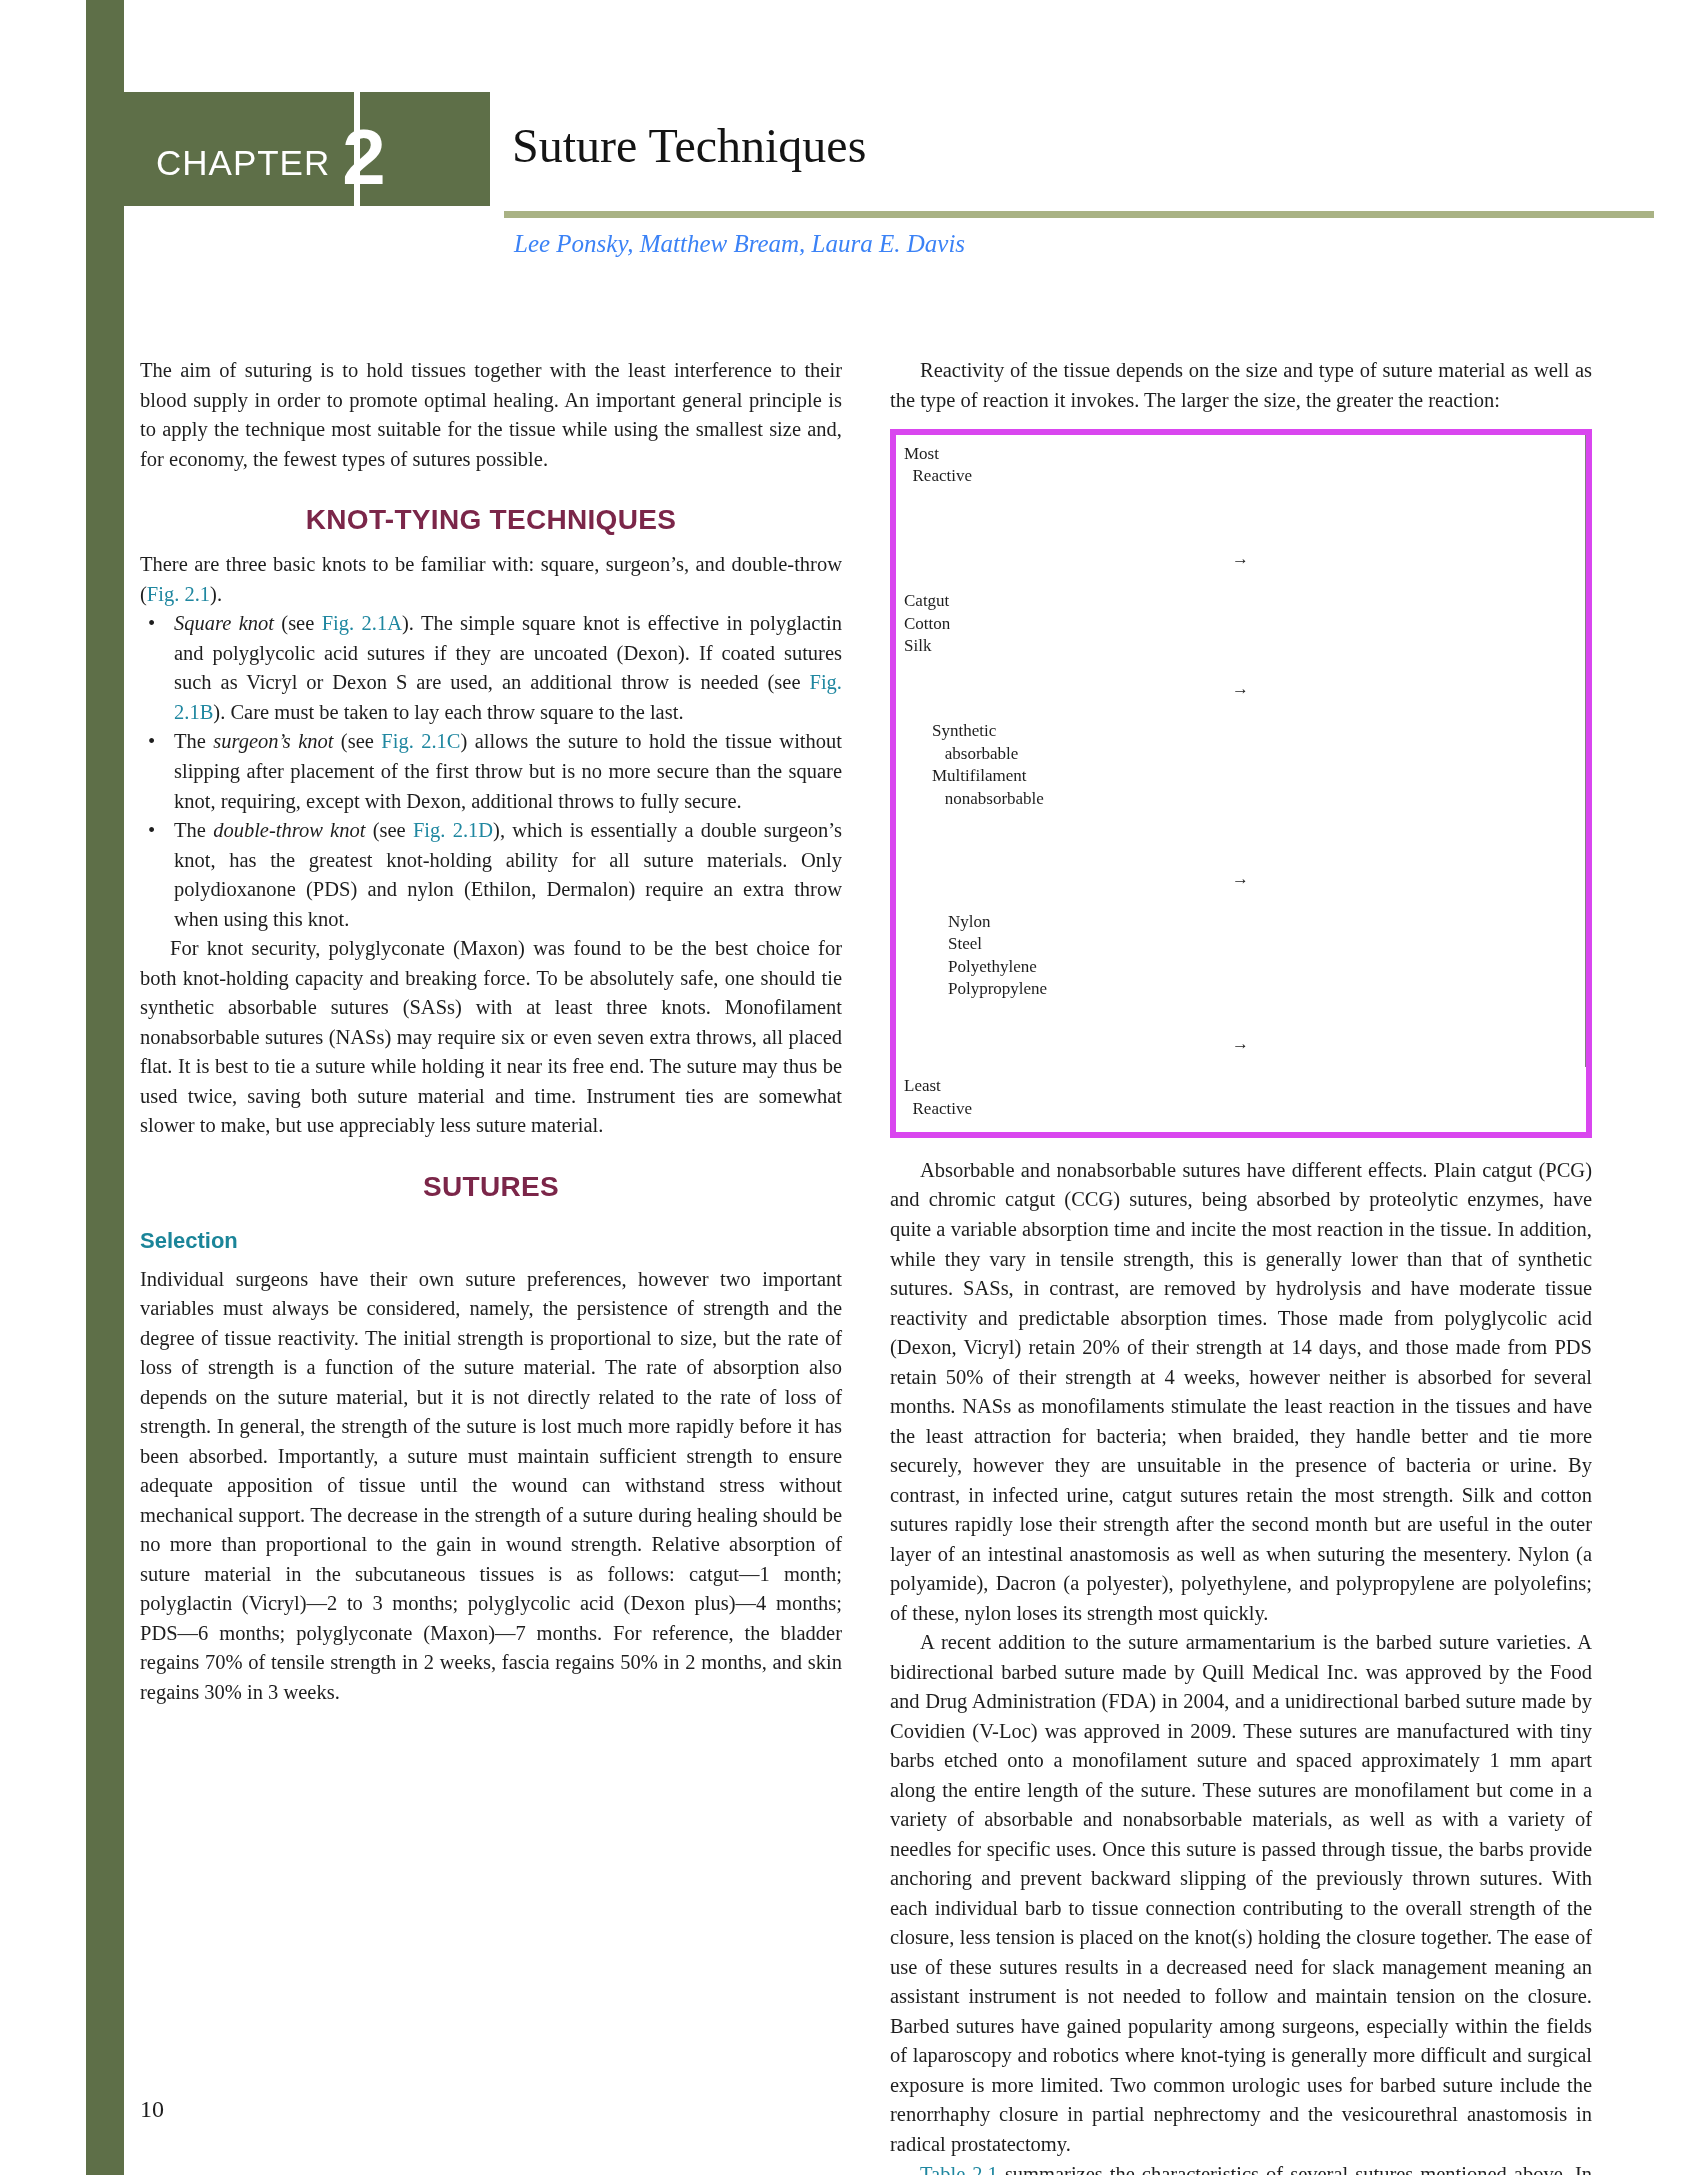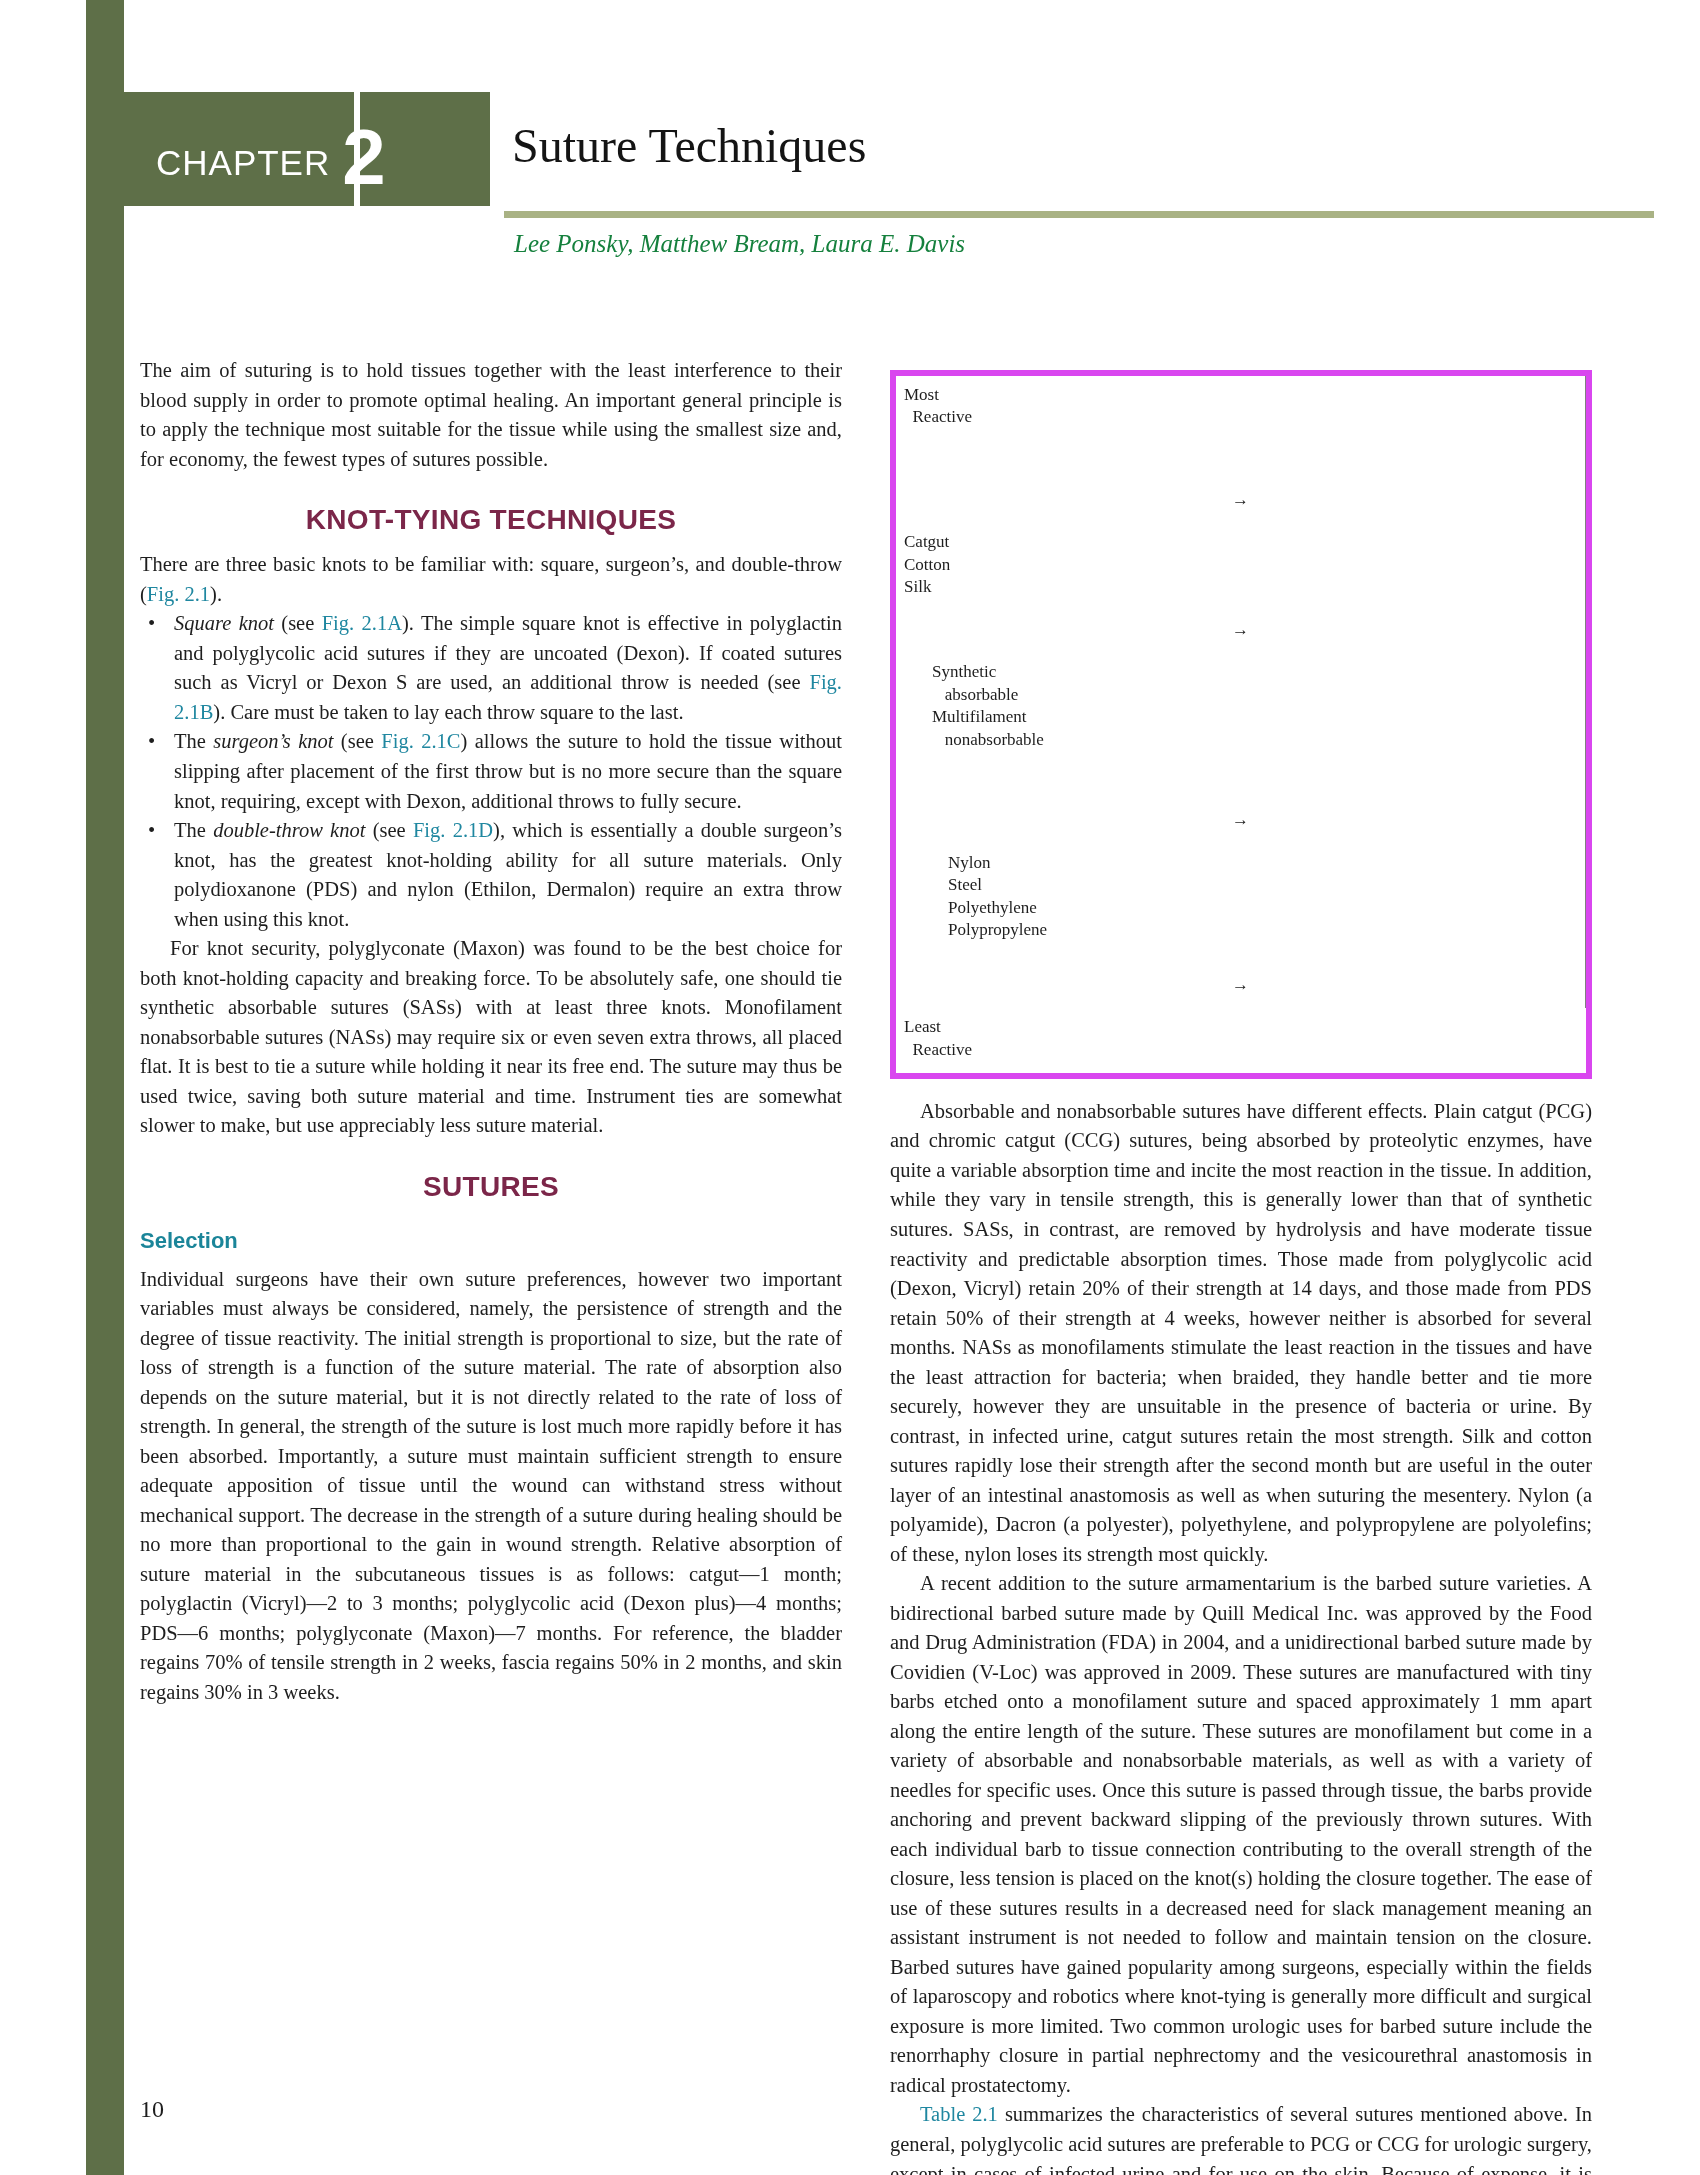--- a/index.html
+++ b/index.html
@@ -39,21 +39,21 @@
     font-size: 48px; color: #141414;
     font-family: "Liberation Serif", serif;
   }
   .title-rule {
     position: absolute; left: 504px; top: 211px;
     width: 1150px; height: 7px;
     background: #a9b284;
   }
   .authors {
     position: absolute; left: 514px; top: 230px;
-    font-style: italic; font-size: 25px; color: #15803d;
+    font-style: italic; font-size: 25px; color: #3b82f6;
   }
 
   
   .columns {
     position: absolute; left: 140px; top: 356px;
     width: 1452px;
     display: flex; gap: 48px;
   }
   .col { width: 702px; font-size: 20.5px; line-height: 1.44; text-align: justify; }
   .col p { margin: 0; }
@@ -134,20 +134,21 @@
 
     <p class="indent">For knot security, polyglyconate (Maxon) was found to be the best choice for both knot-holding capacity and breaking force. To be absolutely safe, one should tie synthetic absorbable sutures (SASs) with at least three knots. Monofilament nonabsorbable sutures (NASs) may require six or even seven extra throws, all placed flat. It is best to tie a suture while holding it near its free end. The suture may thus be used twice, saving both suture material and time. Instrument ties are somewhat slower to make, but use appreciably less suture material.</p>
 
     <h2 class="section-heading">SUTURES</h2>
     <h3 class="sub-heading">Selection</h3>
 
     <p>Individual surgeons have their own suture preferences, however two important variables must always be considered, namely, the persistence of strength and the degree of tissue reactivity. The initial strength is proportional to size, but the rate of loss of strength is a function of the suture material. The rate of absorption also depends on the suture material, but it is not directly related to the rate of loss of strength. In general, the strength of the suture is lost much more rapidly before it has been absorbed. Importantly, a suture must maintain sufficient strength to ensure adequate apposition of tissue until the wound can withstand stress without mechanical support. The decrease in the strength of a suture during healing should be no more than proportional to the gain in wound strength. Relative absorption of suture material in the subcutaneous tissues is as follows: catgut—1 month; polyglactin (Vicryl)—2 to 3 months; polyglycolic acid (Dexon plus)—4 months; PDS—6 months; polyglyconate (Maxon)—7 months. For reference, the bladder regains 70% of tensile strength in 2 weeks, fascia regains 50% in 2 months, and skin regains 30% in 3 weeks.</p>
   </section>
 
   <section class="col">
+    <p class="indent">Reactivity of the tissue depends on the size and type of suture material as well as the type of reaction it invokes. The larger the size, the greater the reaction:</p>
 
     <div class="react-table">
       <div class="rt-cell w-most">Most
   Reactive</div>
       <div class="rt-arrow">→</div>
       <div class="rt-cell w-catgut">Catgut
 Cotton
 Silk</div>
       <div class="rt-arrow">→</div>
       <div class="rt-cell w-syn">Synthetic

